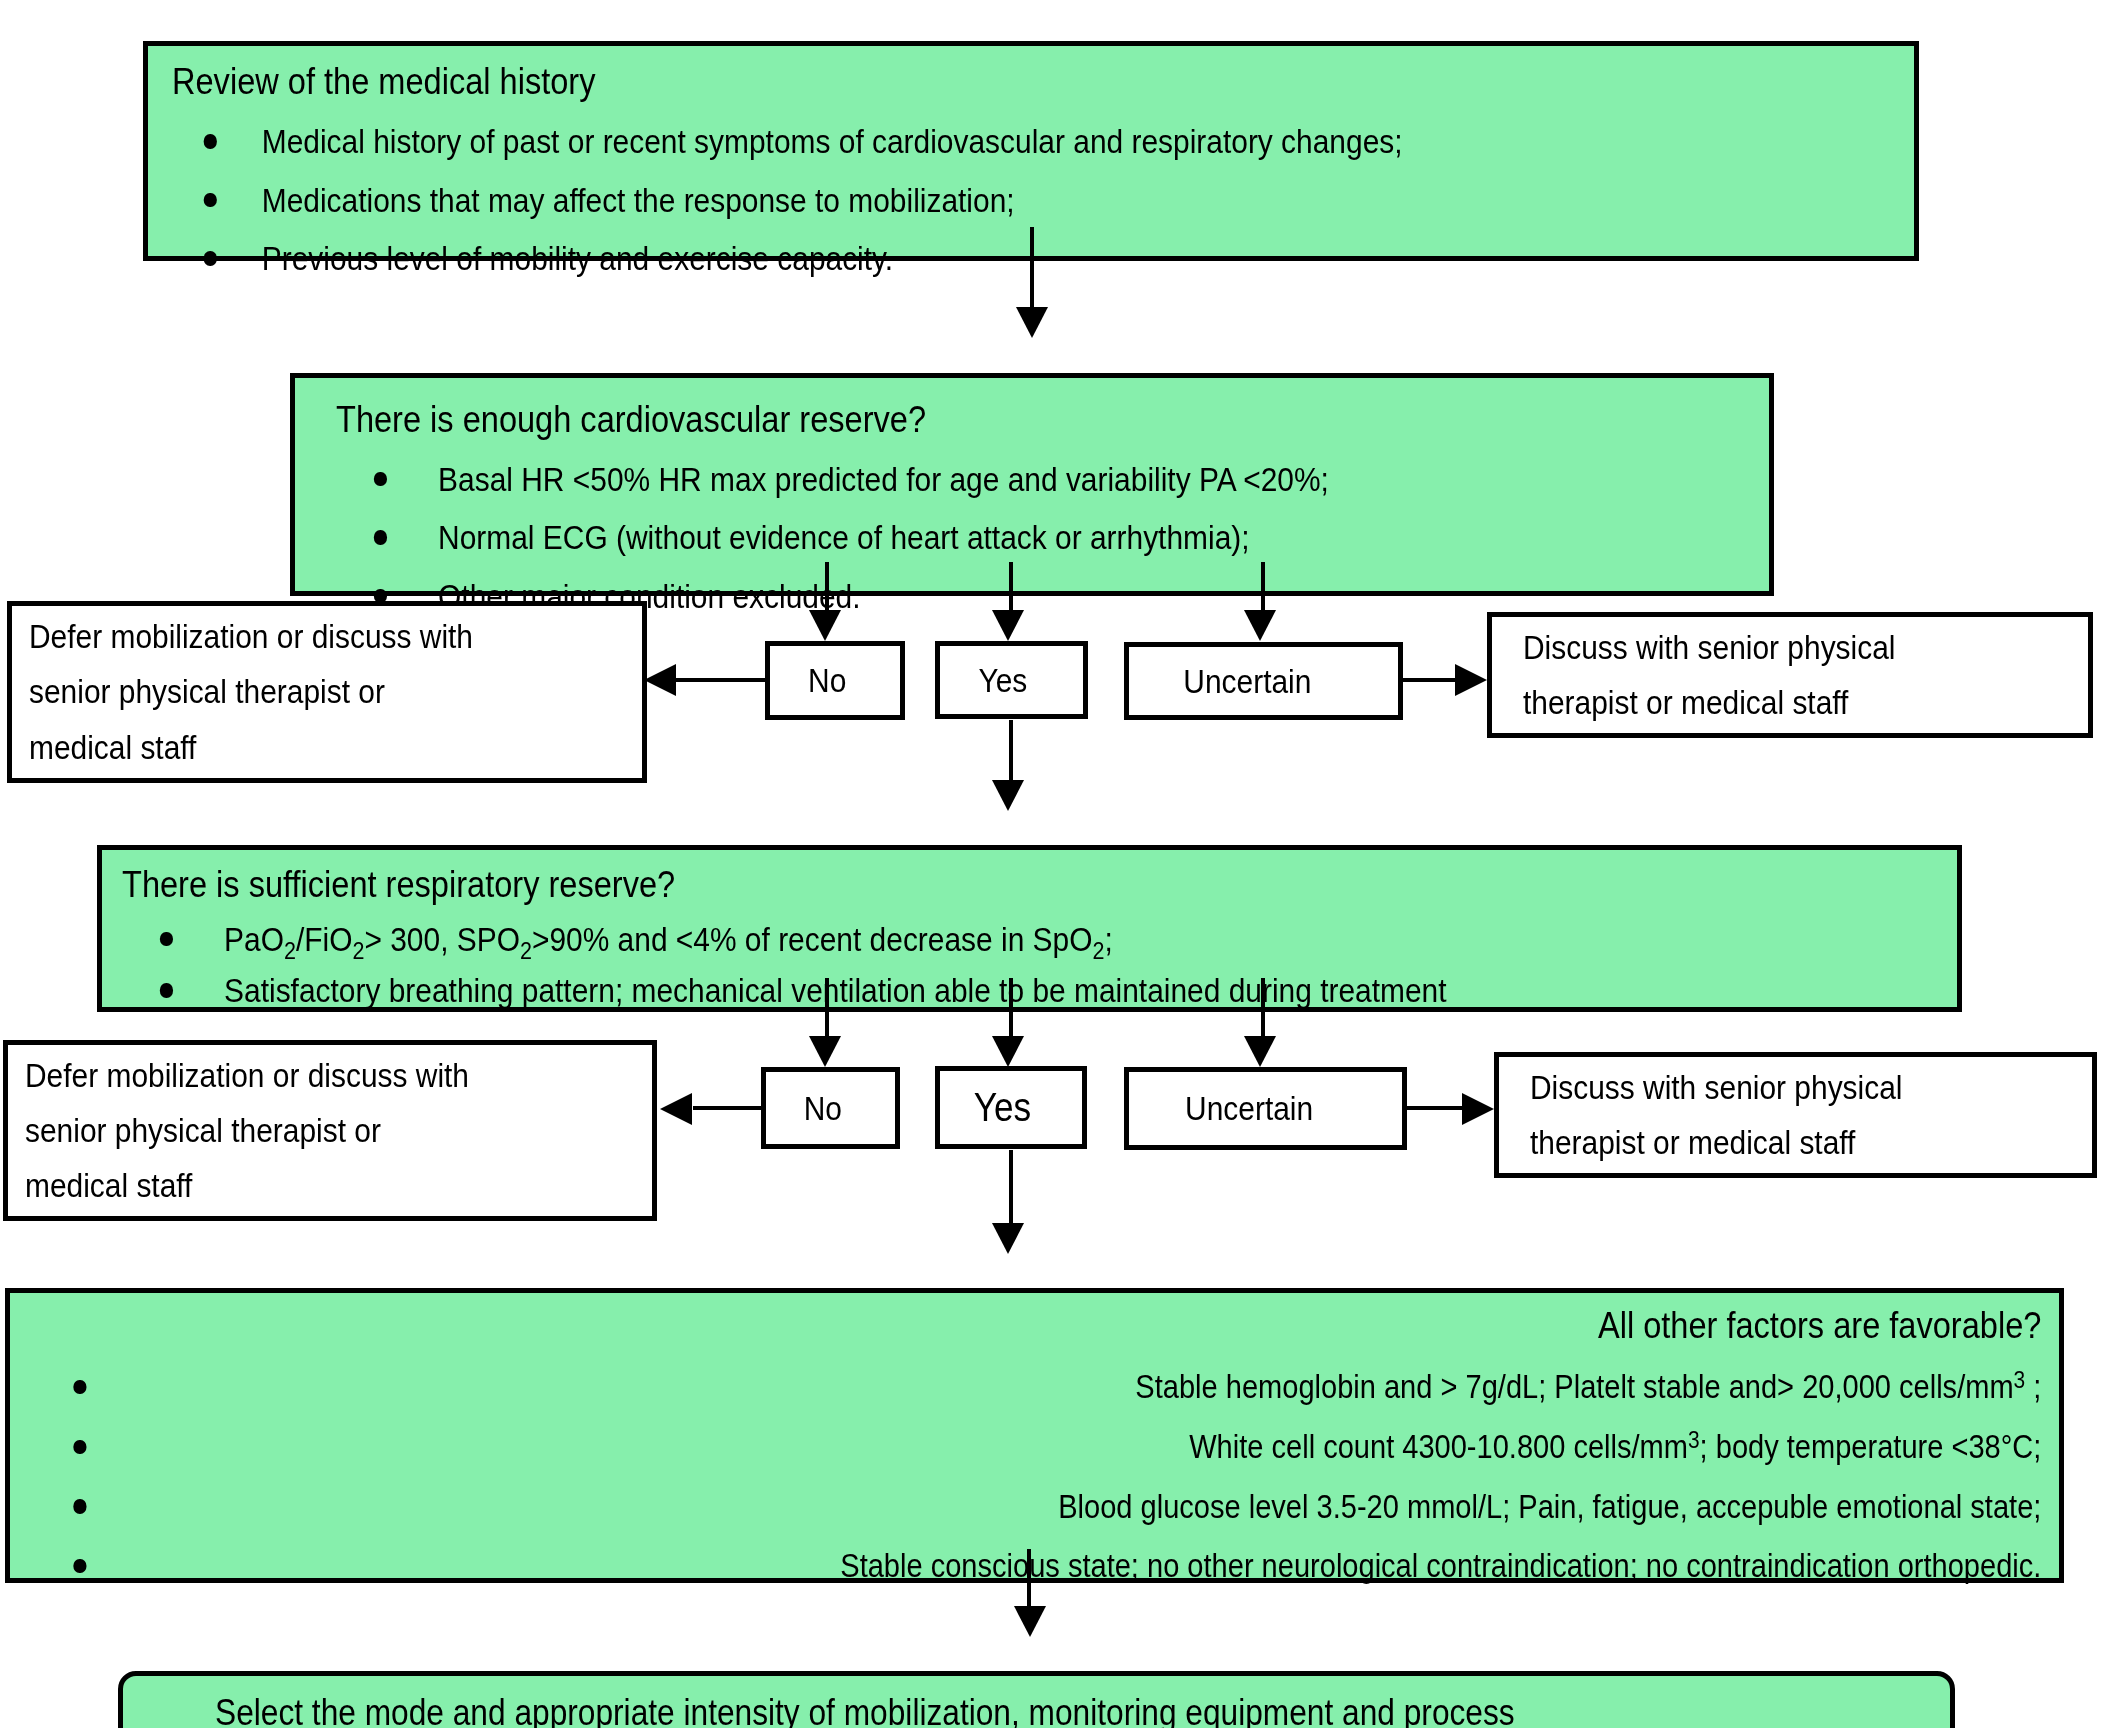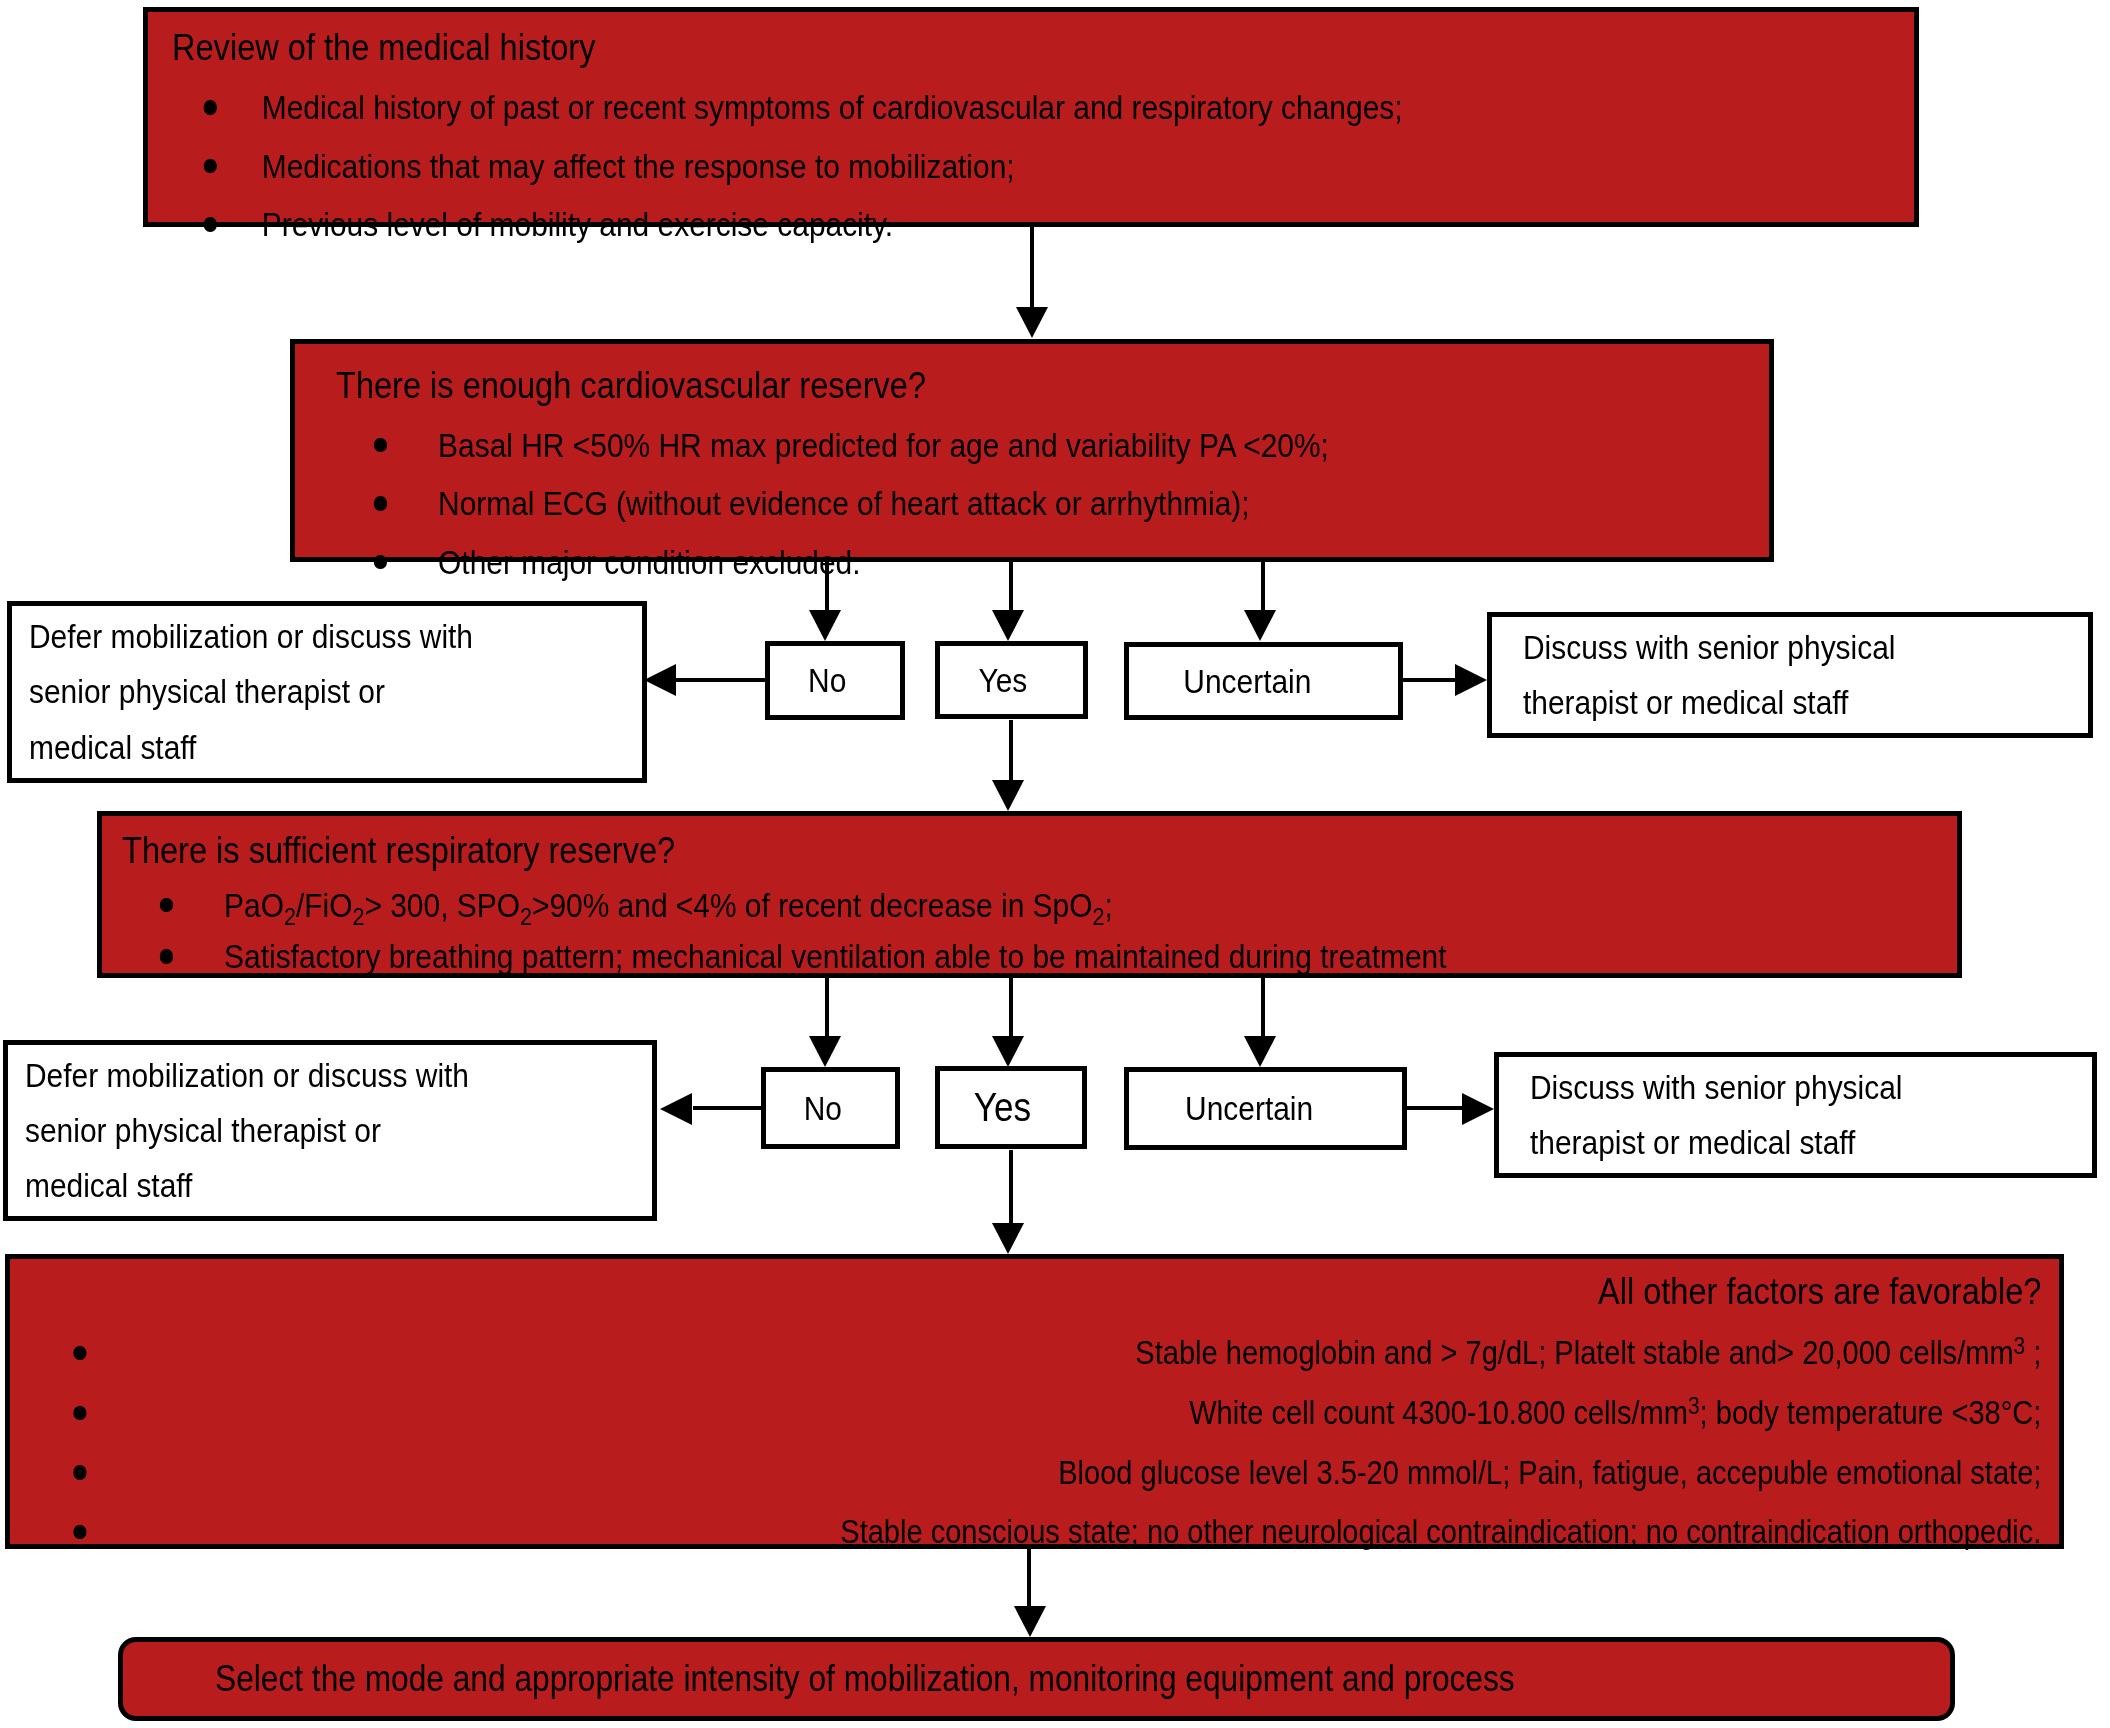--- a/index.html
+++ b/index.html
@@ -3,21 +3,21 @@
 <meta charset="utf-8">
 <style>
   * { margin:0; padding:0; box-sizing:border-box; }
   html,body { background:#ffffff; }
   #canvas {
     position:relative; width:2111px; height:1728px;
     background:#ffffff; color:#000;
     font-family:"Liberation Sans","DejaVu Sans",sans-serif;
     overflow:hidden;
   }
-  .box { position:absolute; border:5.1px solid #000; background:#b91c1c; }
+  .box { position:absolute; border:5.1px solid #000; background:#86efac;margin-top:34px; }
   
   .cond { transform:scaleX(0.88); transform-origin:0 0; width:113.6%; }
   .title { font-size:37px; line-height:1.25; }
   .bullets { list-style:none; margin-top:13.6px; }
   .bullets li { position:relative; font-size:34px; line-height:1.32; margin-top:13.6px; padding-left:102px; }
   .bullets li::before { content:""; position:absolute; left:36px; top:0.44em; width:14.5px; height:14.5px; border-radius:50%; background:#000; }
   .bullets.deep li { padding-left:116px; }
   .bullets.deep li::before { left:43px; }
   sub { font-size:0.72em; vertical-align:baseline; position:relative; top:0.34em; }
   sup { font-size:0.72em; vertical-align:baseline; position:relative; top:-0.44em; }

